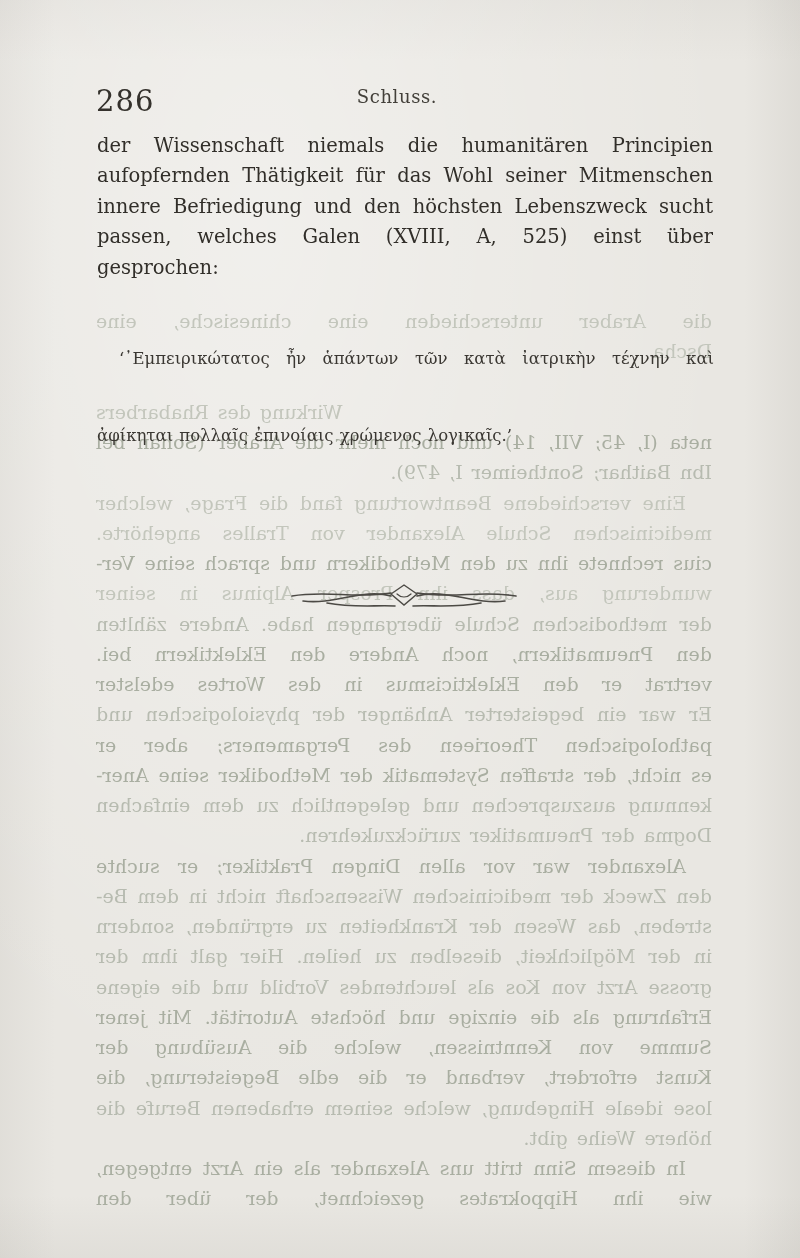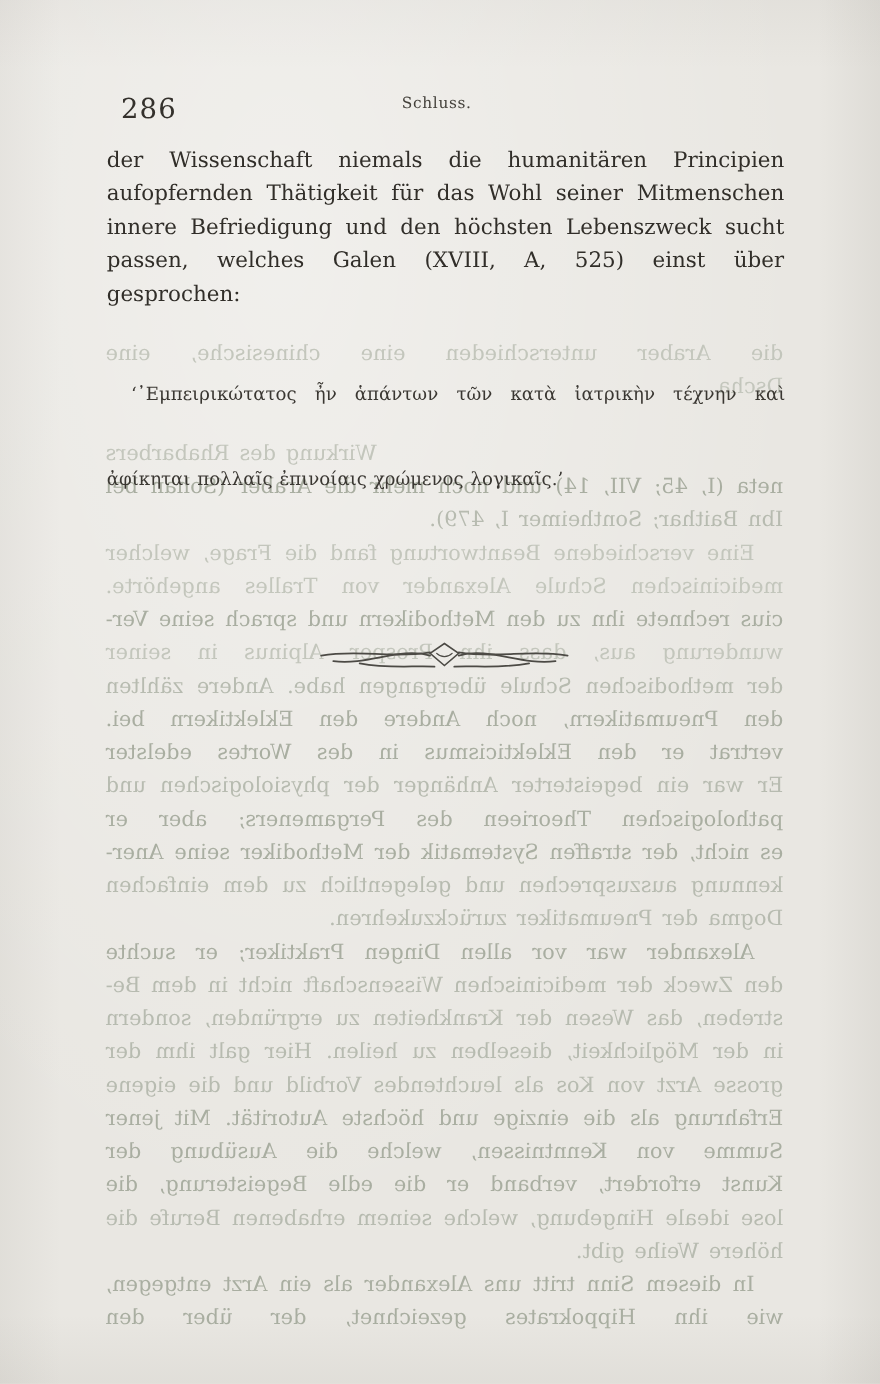--- a/index.html
+++ b/index.html
@@ -10,25 +10,25 @@
       radial-gradient(ellipse at 32% 18%, rgba(255,255,255,0.35), rgba(255,255,255,0) 62%),
       linear-gradient(to right, rgba(110,105,95,0.07), rgba(110,105,95,0) 7%, rgba(110,105,95,0) 93%, rgba(110,105,95,0.09)),
       linear-gradient(to bottom, rgba(110,105,95,0.05), rgba(110,105,95,0) 5%, rgba(110,105,95,0) 95%, rgba(110,105,95,0.07));
     font-family:"DejaVu Serif","Liberation Serif",serif;
     -webkit-font-smoothing:antialiased;
   }
   .abs{position:absolute;}
 
   
   #page-number{
-    left:110px;top:84px;font-size:25px;color:#34312c;letter-spacing:1px;
+    left:96px;top:84px;font-size:29px;color:#34312c;letter-spacing:1px;
   }
   #running-header{
     left:97px;top:86px;width:600px;text-align:center;
-    font-size:14px;color:#43403a;letter-spacing:0.6px;
+    font-size:18px;color:#43403a;letter-spacing:0.6px;
   }
   #body-block{
     left:97px;top:131px;width:616px;
     font-size:19.5px;color:#312e29;word-spacing:3px;
   }
   .line{
     height:30.4px;line-height:30.4px;white-space:nowrap;
     text-align:justify;text-align-last:justify;white-space:normal;
     overflow:hidden;
   }

